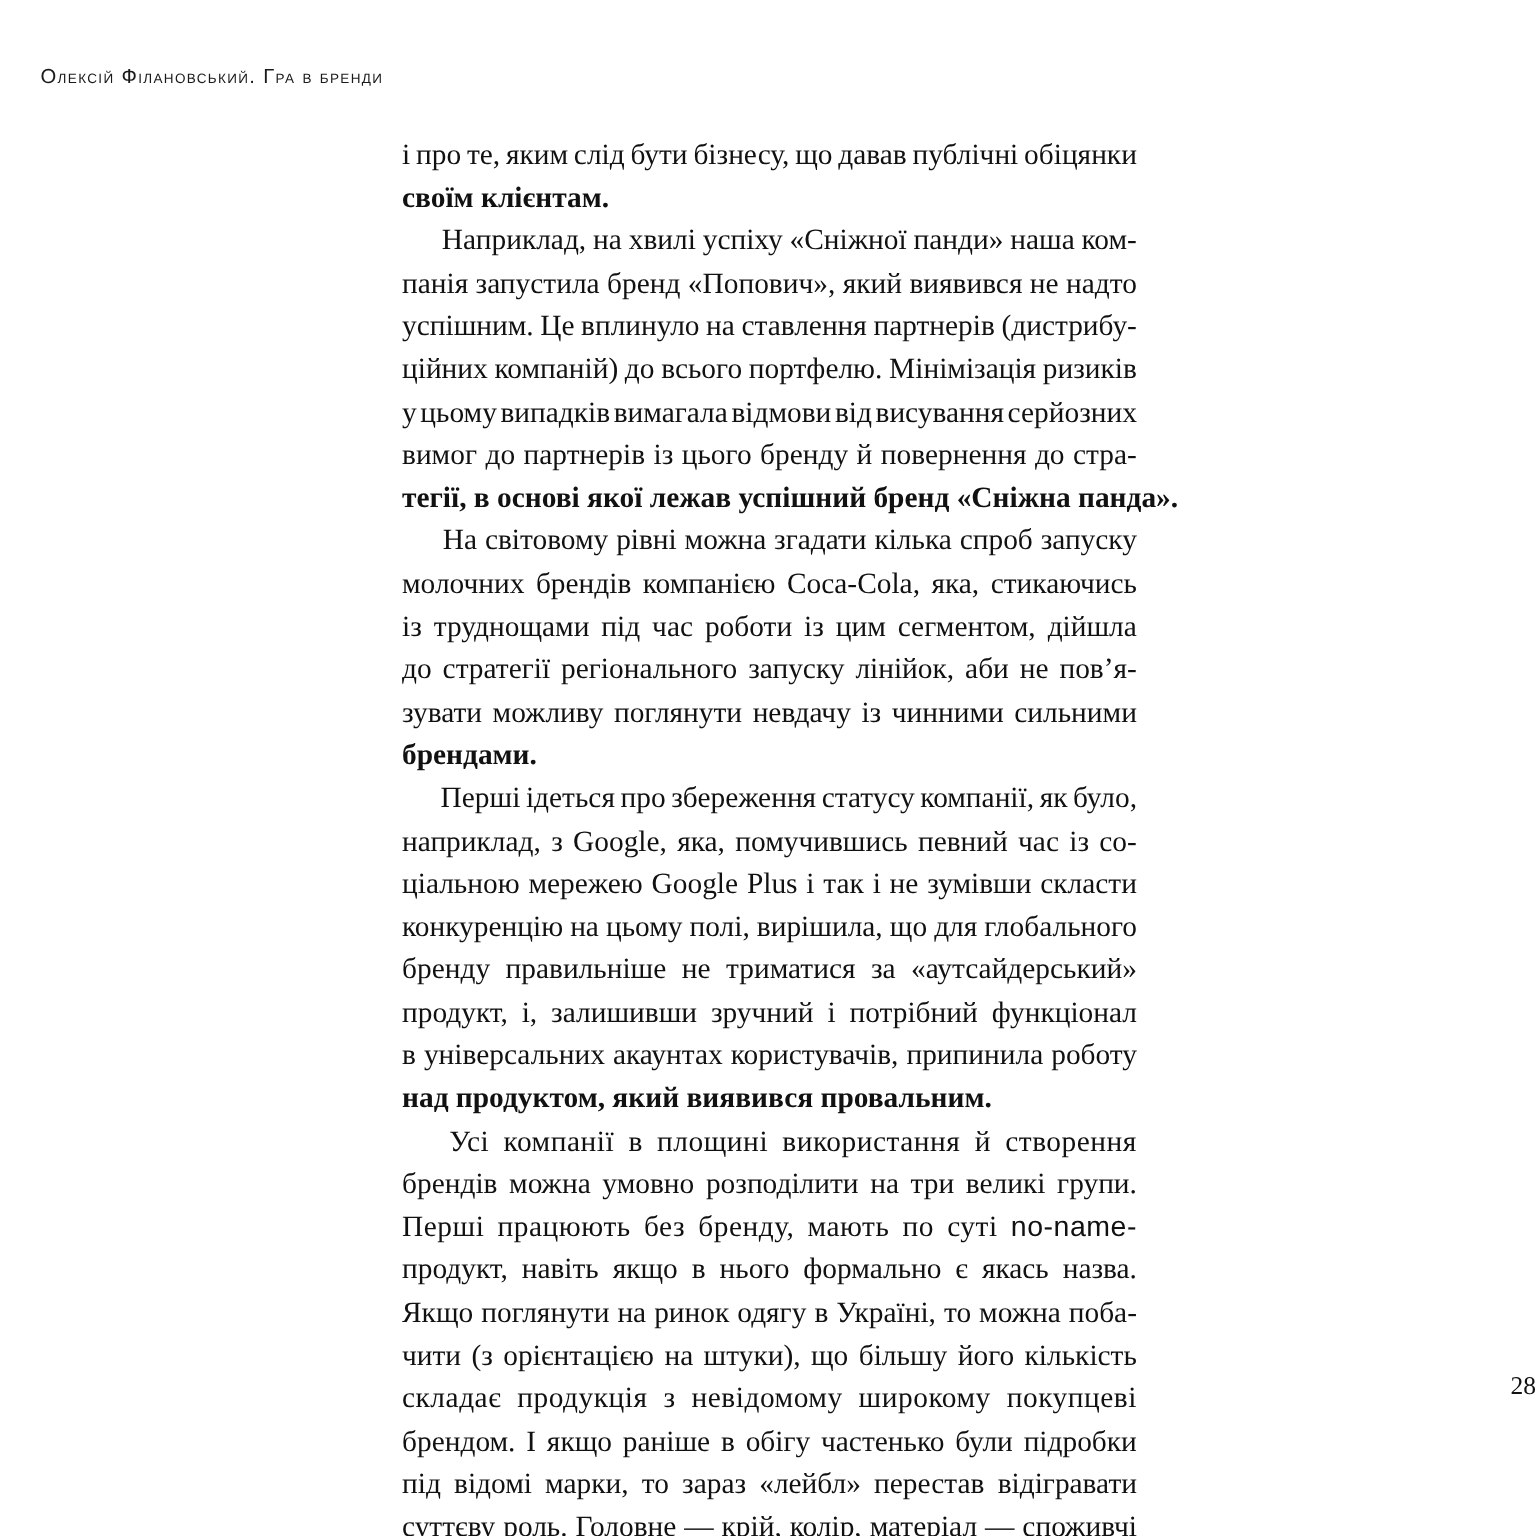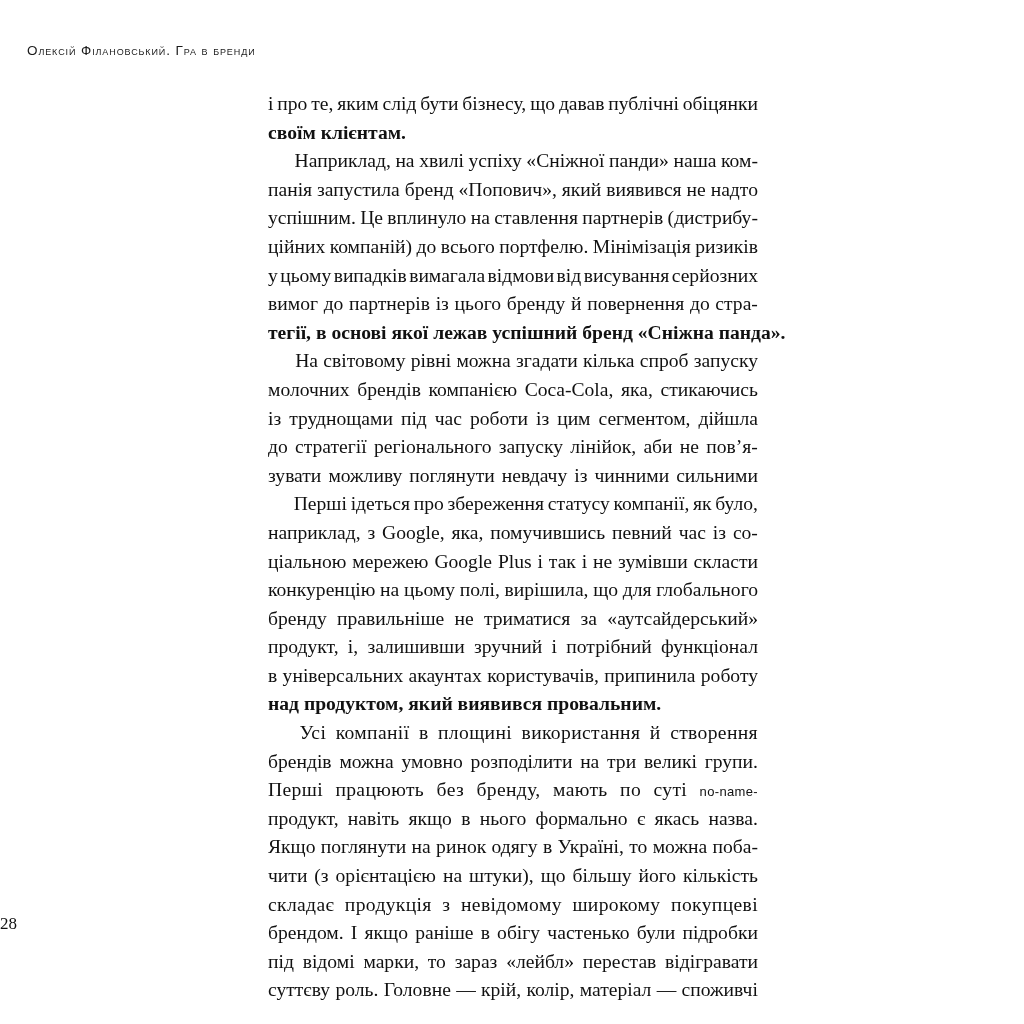--- a/index.html
+++ b/index.html
@@ -66,30 +66,30 @@
   }
 
   .indent { display: inline-block; width: 22px; }
 
   
   .line.loose > span { letter-spacing: 0.35px; }
 
   
   .noname {
     font-family: "Liberation Sans", "DejaVu Sans", sans-serif;
-    font-size: 13px;
+    font-size: 19px;
   }
 
   
   .folio {
     position: absolute;
     top: 914px;
     left: 0;
     width: 1024px;
-    text-align: left;
+    text-align: right;
     font-size: 17px;
     color: #111111;
   }
 </style>
 </head>
 <body>
 
 <div class="page">
 
   <div class="running-head">Олексій Філановський. Гра в бренди</div>
@@ -213,20 +213,21 @@
       </div>
       <div class="line just">
         <span>зувати</span>
         <span>можливу</span>
         <span>поглянути</span>
         <span>невдачу</span>
         <span>із</span>
         <span>чинними</span>
         <span>сильними</span>
       </div>
+      <div class="line last">брендами.</div>
       <div class="line just">
         <span class="indent"></span>
         <span>Перші</span>
         <span>ідеться</span>
         <span>про</span>
         <span>збереження</span>
         <span>статусу</span>
         <span>компанії,</span>
         <span>як</span>
         <span>було,</span>

